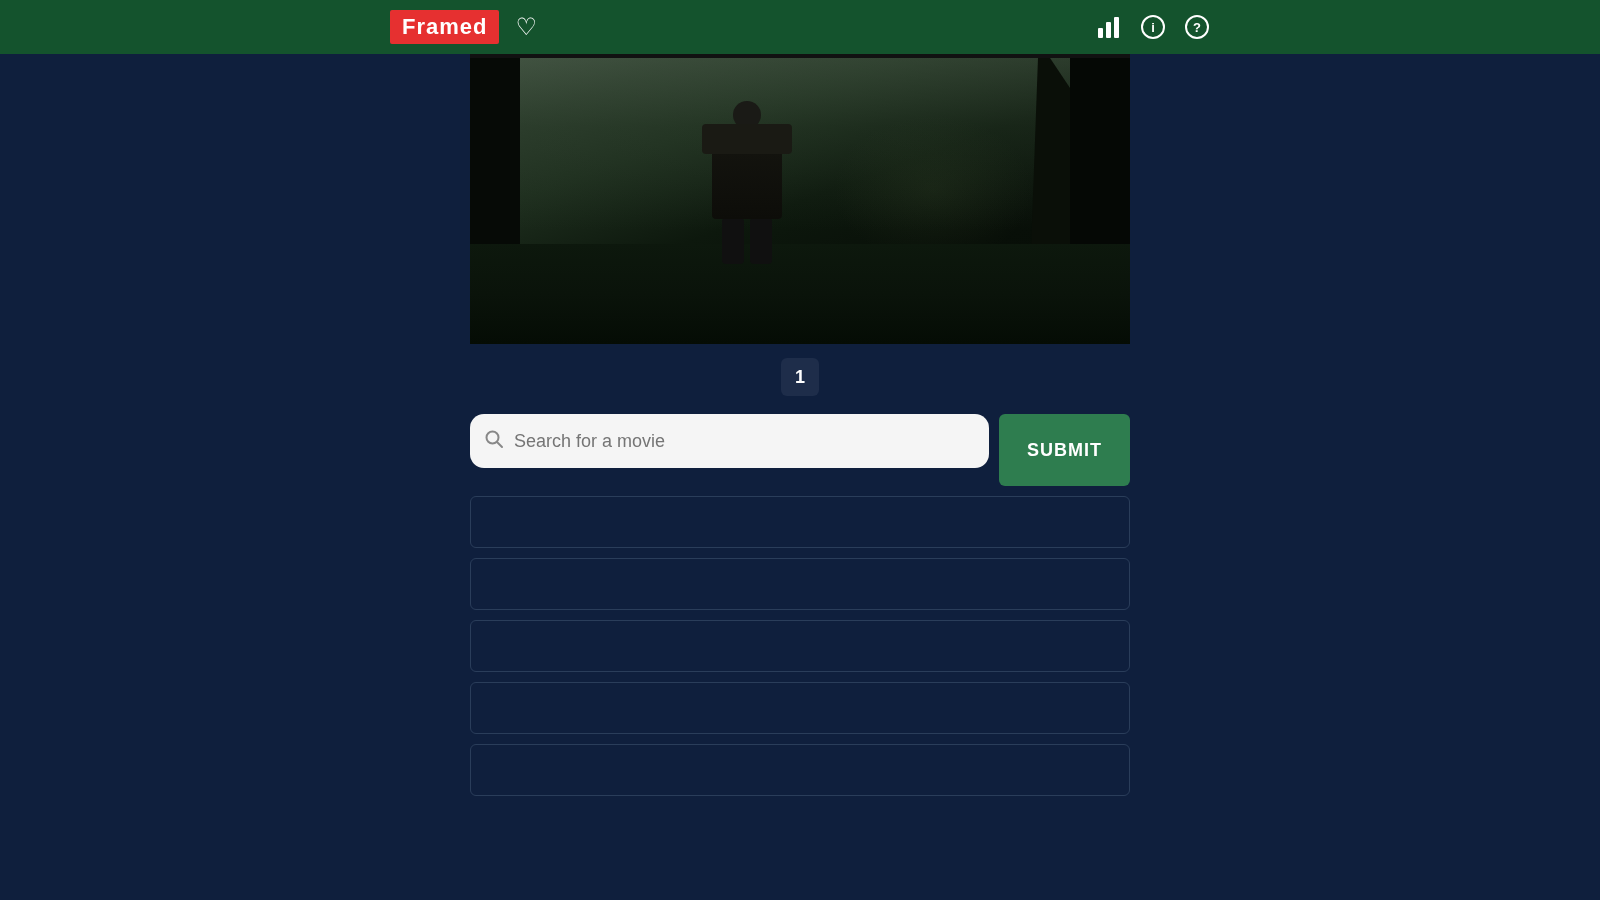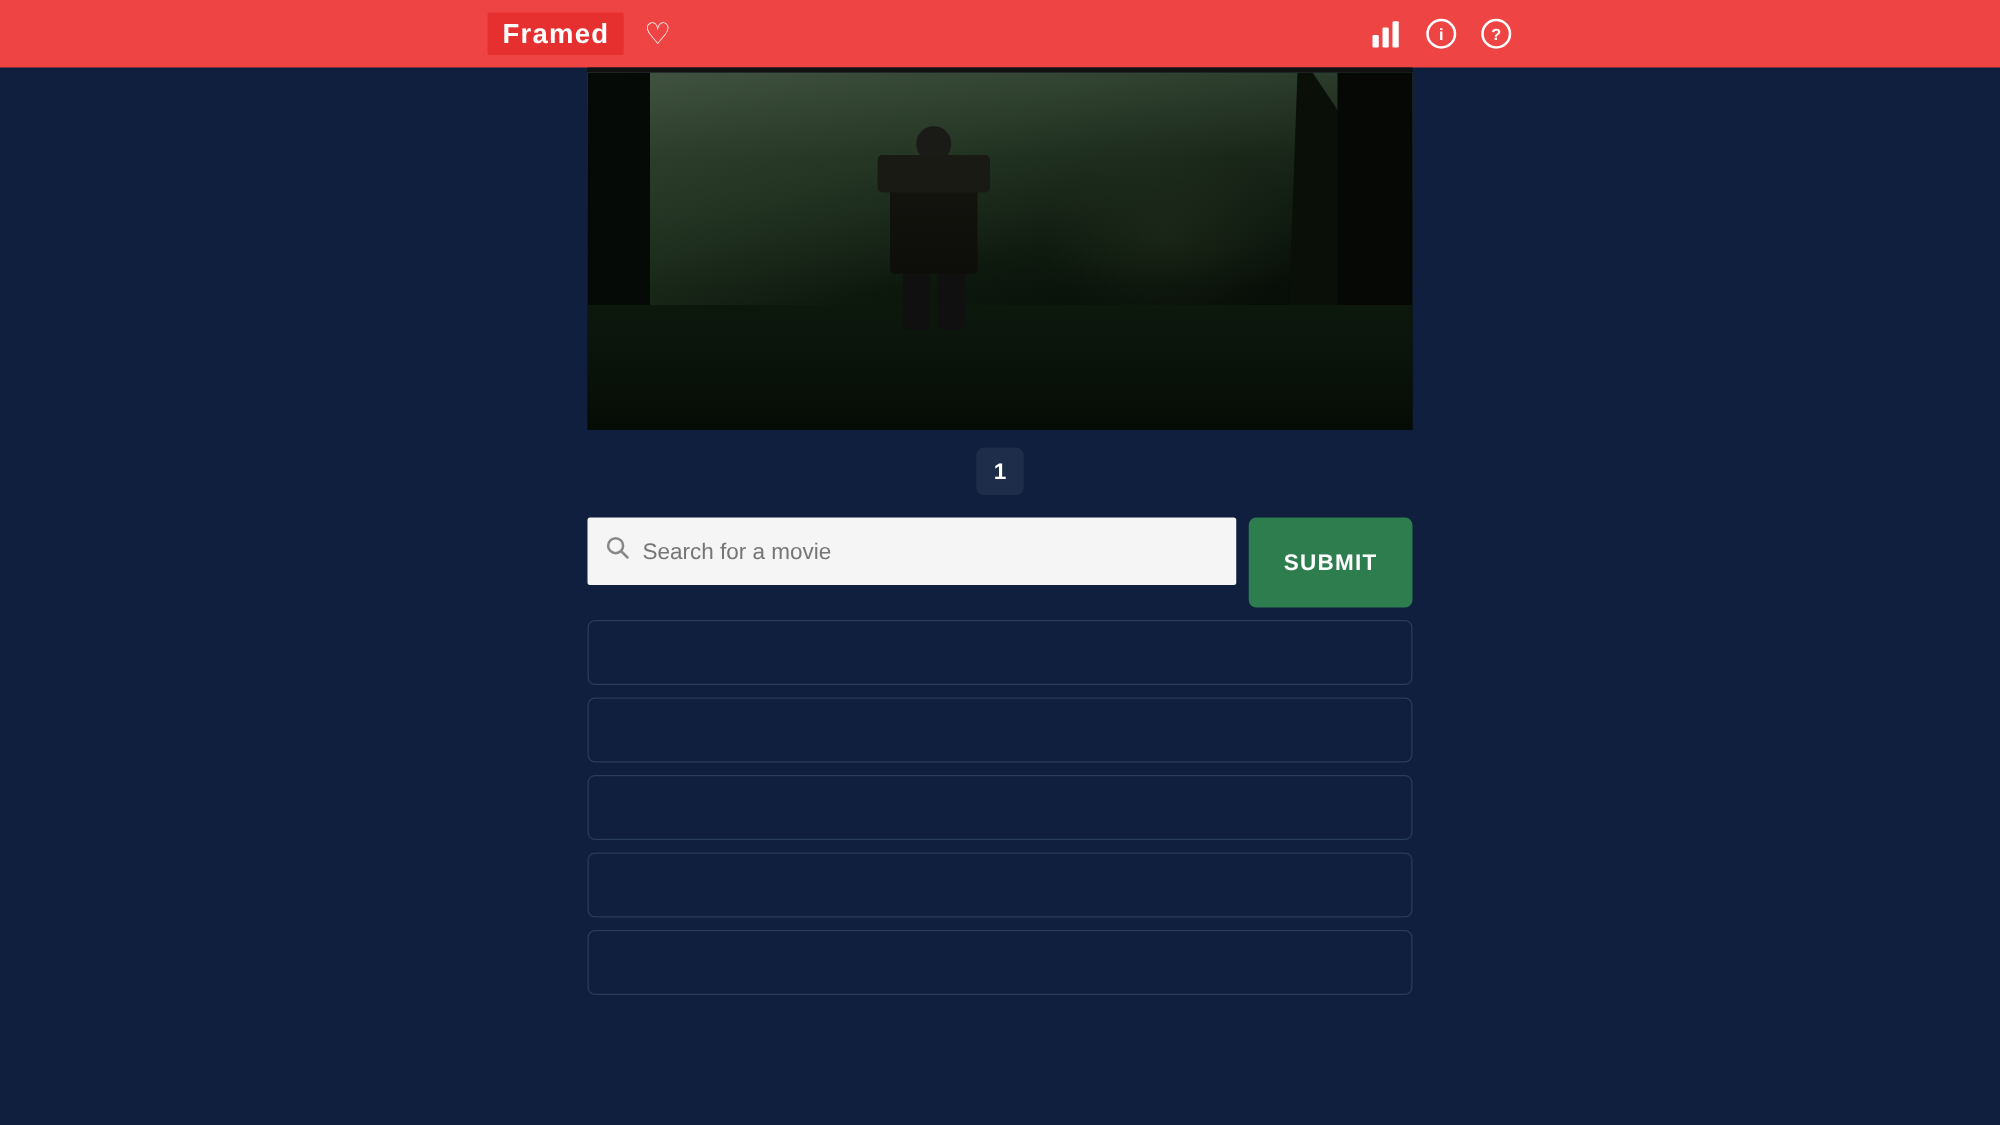--- a/index.html
+++ b/index.html
@@ -19,21 +19,21 @@
       overflow: hidden;
     }
 
     
     .header {
       width: 100%;
       display: flex;
       justify-content: space-between;
       align-items: center;
       padding: 10px 390px;
-      background-color: #ef4444;
+      background-color: #14532d;
     }
 
     .header-left {
       display: flex;
       align-items: center;
       gap: 16px;
     }
 
     .logo {
       background-color: #e63030;
@@ -257,21 +257,21 @@
     .search-row {
       display: flex;
       gap: 10px;
     }
 
     .search-input-wrapper {
       flex: 1;
       display: flex;
       align-items: center;
       background-color: #f5f5f5;
-      border-radius: 2px;
+      border-radius: 14px;
       padding: 0 14px;
       height: 54px;
     }
 
     .search-icon {
       color: #888;
       font-size: 20px;
       margin-right: 10px;
     }
 

